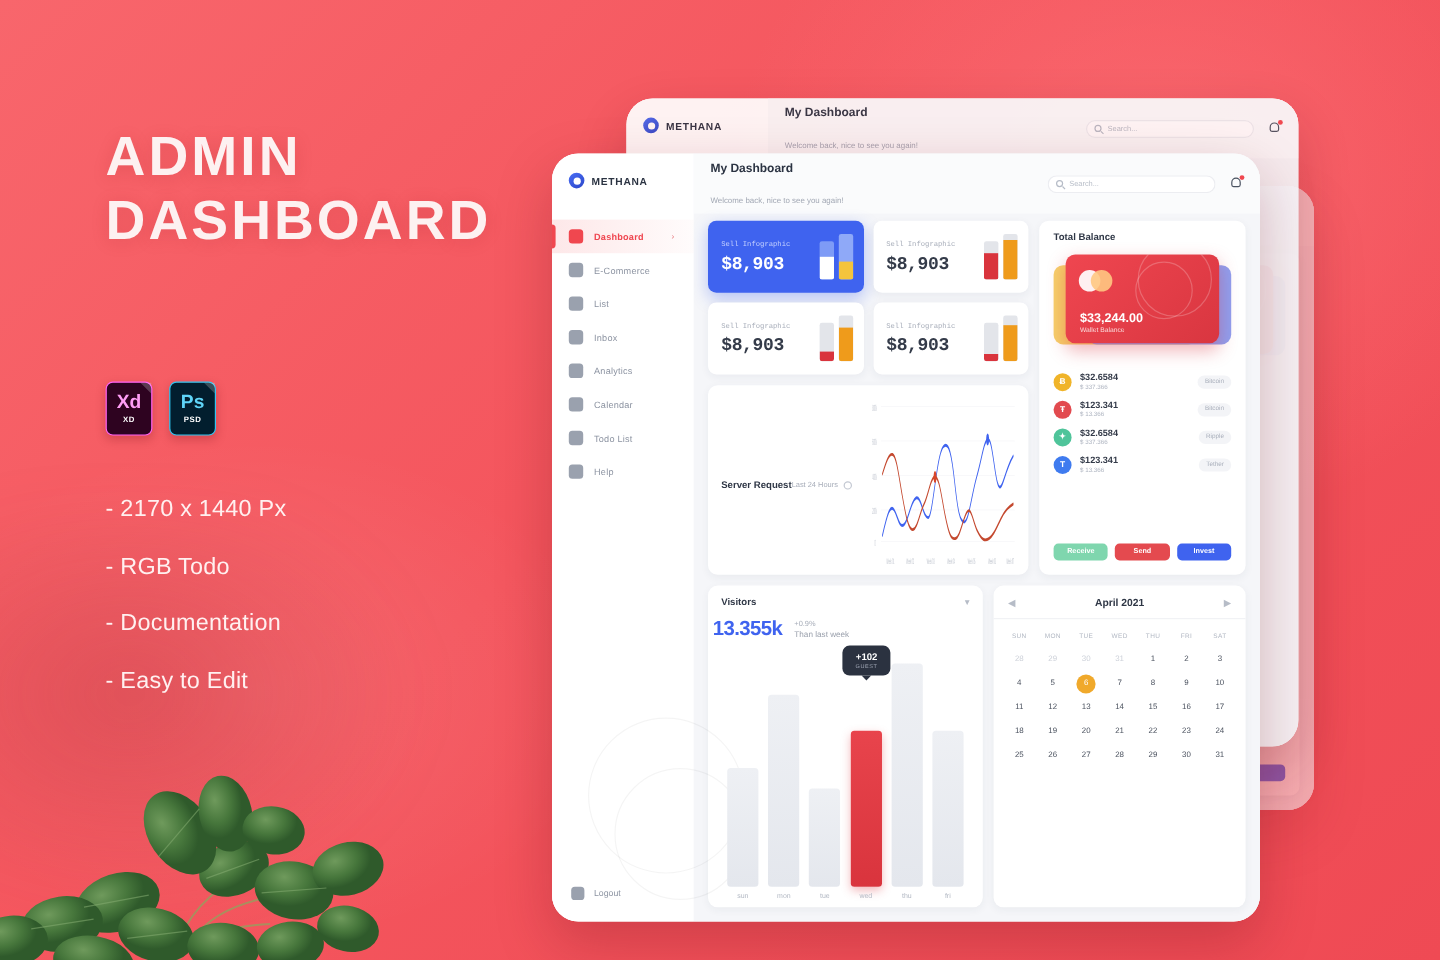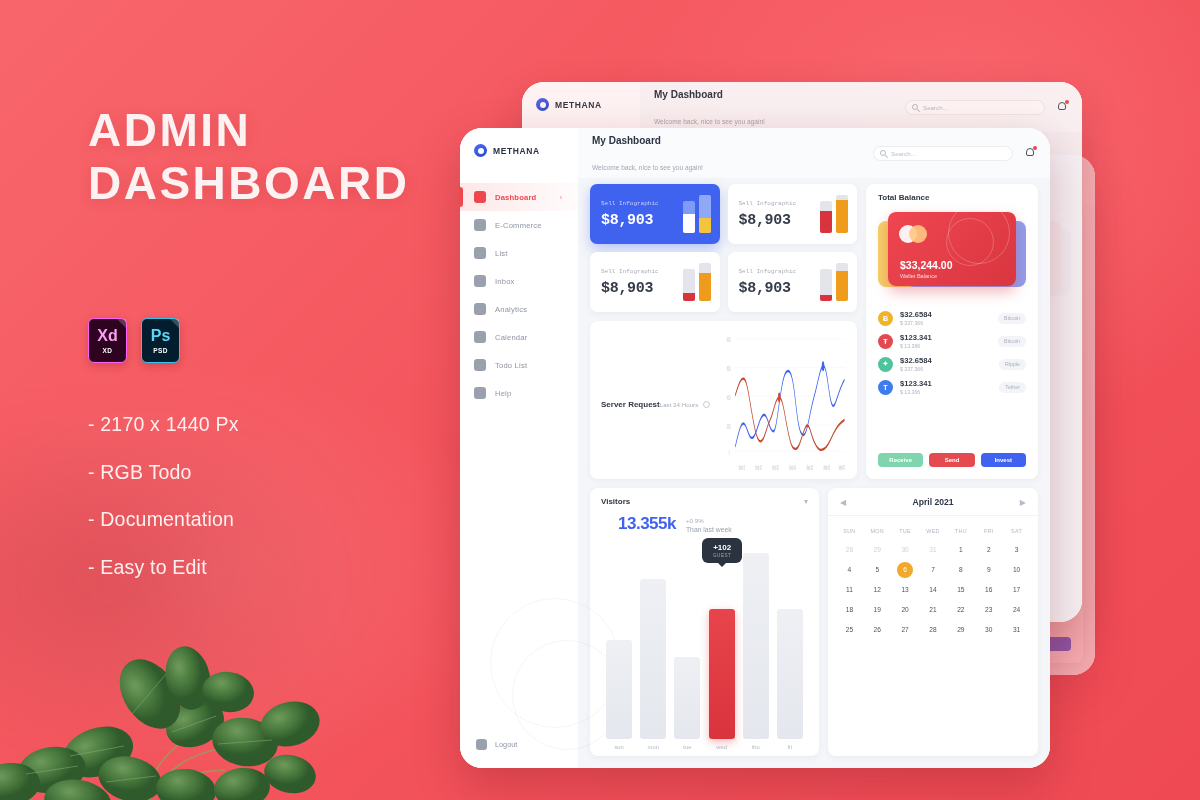--- a/index.html
+++ b/index.html
@@ -247,21 +247,21 @@
     font-size:6px; font-weight:700; color:#fff;
   }
   .btn.receive { background:#7fd6ae; }
   .btn.send { background:#e44a4f; }
   .btn.invest { background:#3f63ef; }
 
   
   .visitors { flex:1; display:flex; flex-direction:column; min-width:0; }
   .vis-head { display:flex; align-items:center; padding:9px 11px 0 11px; }
   .vis-caret { margin-left:auto; font-size:8px; color:#b6bcc7; }
-  .vis-stat { display:flex; align-items:flex-start; gap:10px; padding:8px 0 0 28px; }
+  .vis-stat { display:flex; align-items:flex-start; gap:10px; padding:8px 0 0 4px; }
   .vis-num { font-size:17px; font-weight:700; color:#3f63ef; letter-spacing:-.5px; }
   .vis-delta { display:flex; flex-direction:column; gap:2px; padding-top:3px; }
   .vis-d1 { font-size:6.2px; color:#a7adb9; }
   .vis-d2 { font-size:6.8px; color:#9aa0ac; }
   .bars {
     flex:1; display:flex; align-items:flex-end; justify-content:space-around;
     padding:0 12px 6px 12px; position:relative; min-height:0;
   }
   .bcol { display:flex; flex-direction:column; align-items:center; gap:5px; width:30px; height:100%; justify-content:flex-end; }
   .bar { width:26px; border-radius:3px; background:linear-gradient(180deg,#eef0f4,#e4e7ed); }

